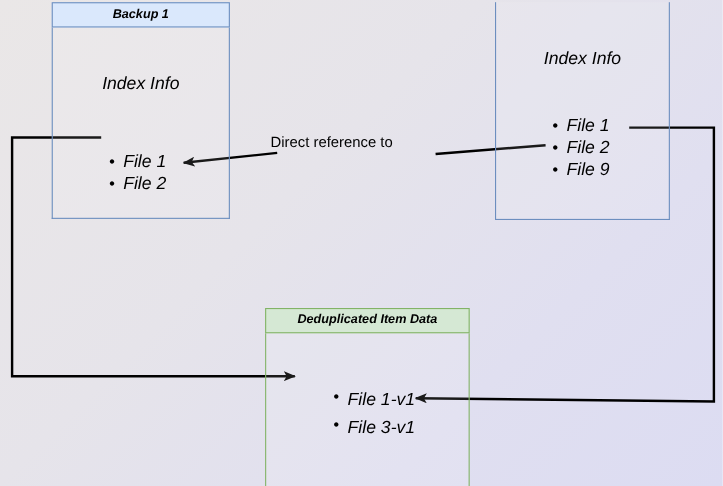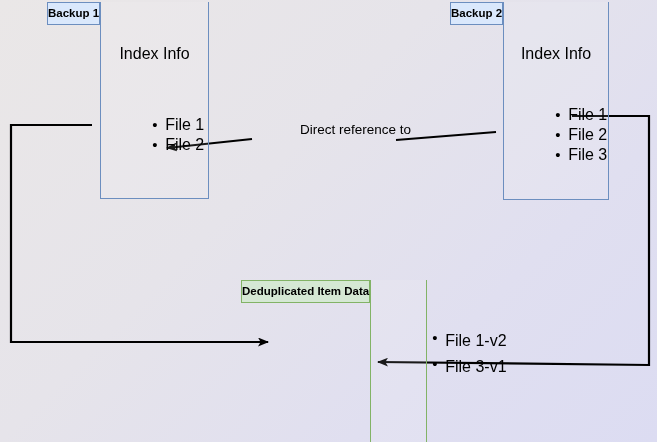--- a/index.html
+++ b/index.html
@@ -14,21 +14,22 @@
     position: relative;
     width: 657px; height: 442px;
     background: linear-gradient(135deg, #eae7e7 0%, #e6e4ea 40%, #e0dff0 72%, #dcdcf2 100%);
     overflow: hidden;
   }
   
   .box {
     position: absolute;
     box-sizing: border-box;
     display: flex;
-    flex-direction: row;
+    flex-direction: column;
+    font-style: italic;
   }
   .box-header {
     box-sizing: border-box;
     text-align: center;
     font-weight: bold;
     font-size: 11.5px;
     color: #000;
     line-height: 1;
     display: flex;
     align-items: center;
@@ -81,21 +82,21 @@
   ul.file-list li::before {
     content: "\2022";
     position: absolute;
     left: -13px;
     top: 0;
     font-size: 15px;
     line-height: 20px;
   }
   .edge-label {
     position: absolute;
-    text-align: right;
+    text-align: left;
     font-size: 13.5px;
     line-height: 17px;
     color: #000;
     white-space: nowrap;
   }
   svg.edges {
     position: absolute;
     left: 0; top: 0;
     width: 657px; height: 442px;
     overflow: visible;
@@ -127,36 +128,35 @@
     <div class="box-body">
       <div class="index-title" style="top:43px;">Index Info</div>
       <ul class="file-list" style="left:48px; top:113px;">
         <li>File 1</li>
         <li>File 2</li>
       </ul>
     </div>
   </div>
 
   <div class="box box-blue" style="left:450px; top:2px; width:159px; height:198px;">
-    <div class="box-header" style="height:23px;">Backup 2</div>
     <div class="box-body">
       <div class="index-title" style="top:43px;">Index Info</div>
       <ul class="file-list" style="left:48px; top:103px;">
         <li>File 1</li>
         <li>File 2</li>
-        <li>File 3</li>
+        <li>File 9</li>
       </ul>
     </div>
   </div>
 
   <div class="box box-green" style="left:241px; top:280px; width:186px; height:176px;">
     <div class="box-header" style="height:23px;">Deduplicated Item Data</div>
     <div class="box-body">
       <ul class="file-list" style="left:58px; top:48px; line-height:26px;">
-        <li style="line-height:26px;">File 1-v2</li>
+        <li style="line-height:26px;">File 1-v1</li>
         <li style="line-height:26px;">File 3-v1</li>
       </ul>
     </div>
   </div>
 
   <div class="edge-label" style="left:246px; top:121px; width:165px;">
     <div>Direct reference to</div>
   </div>
 
 </div>

